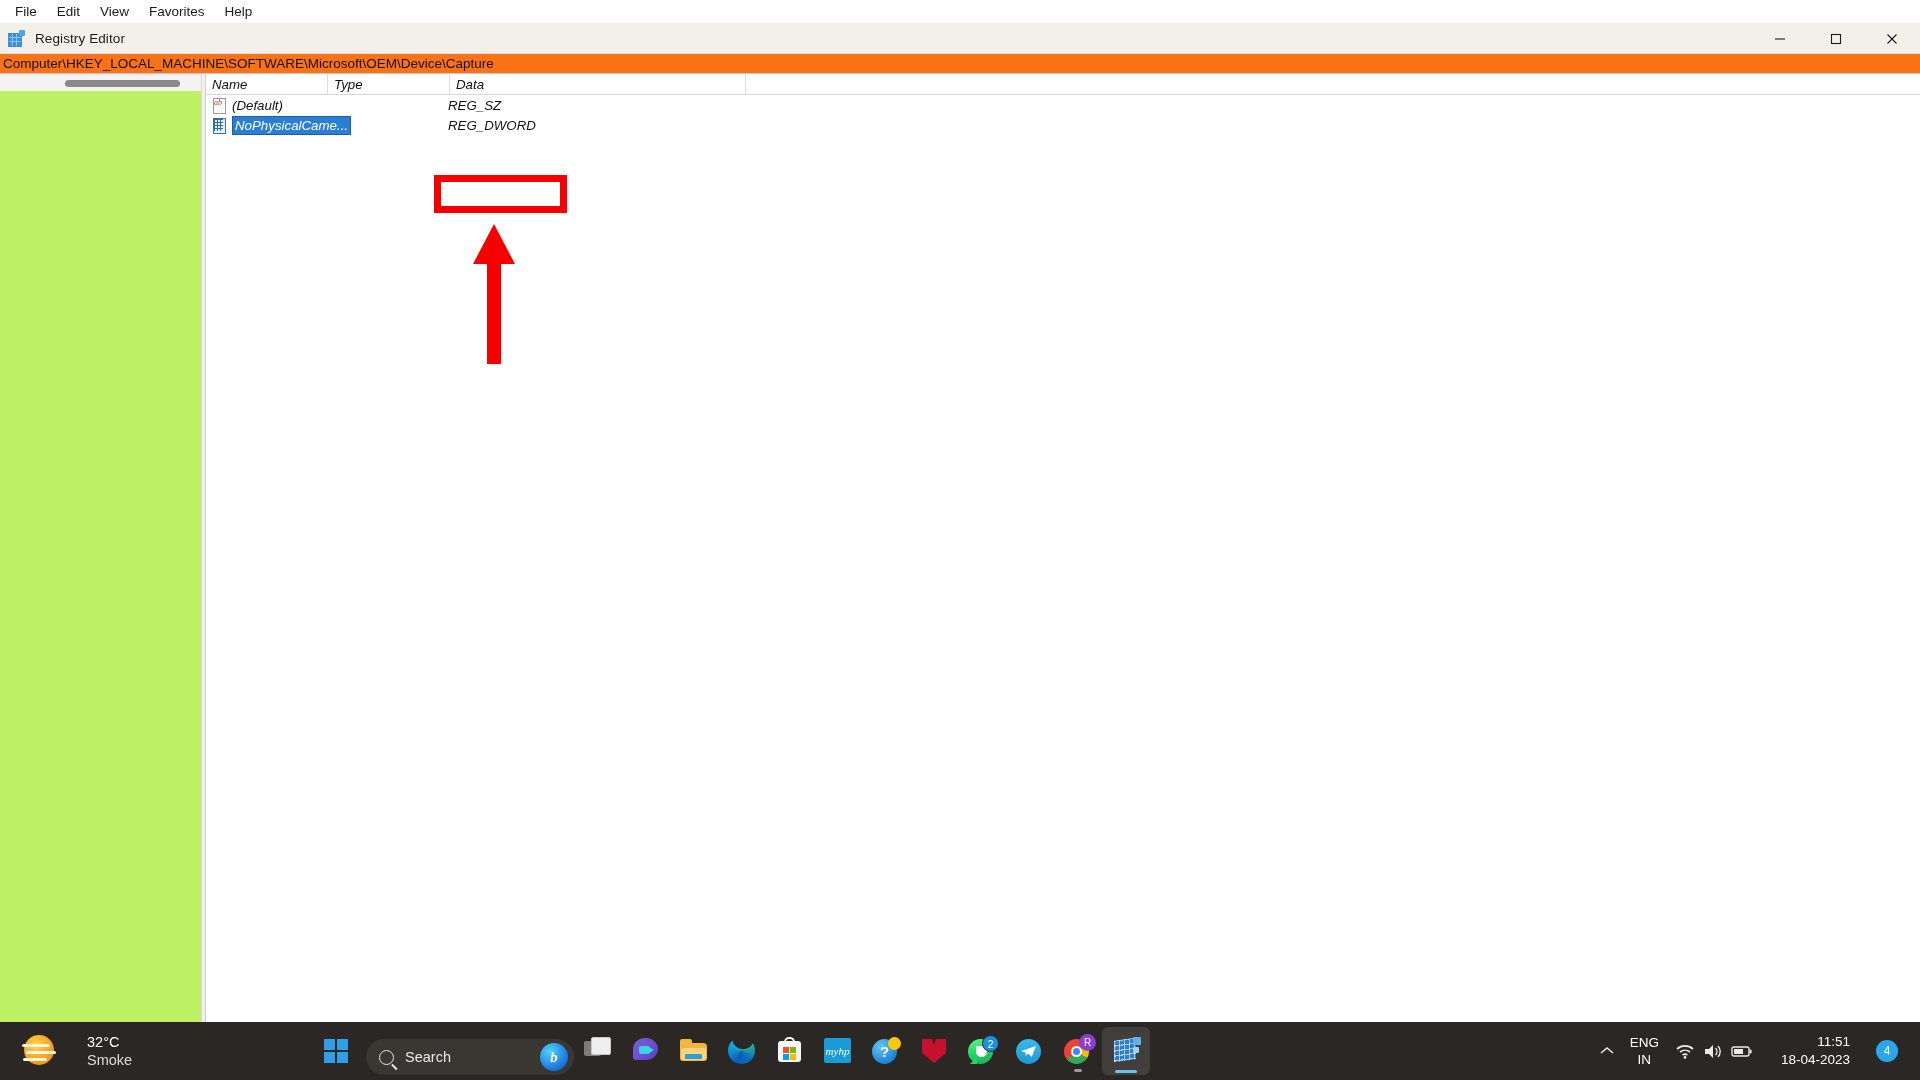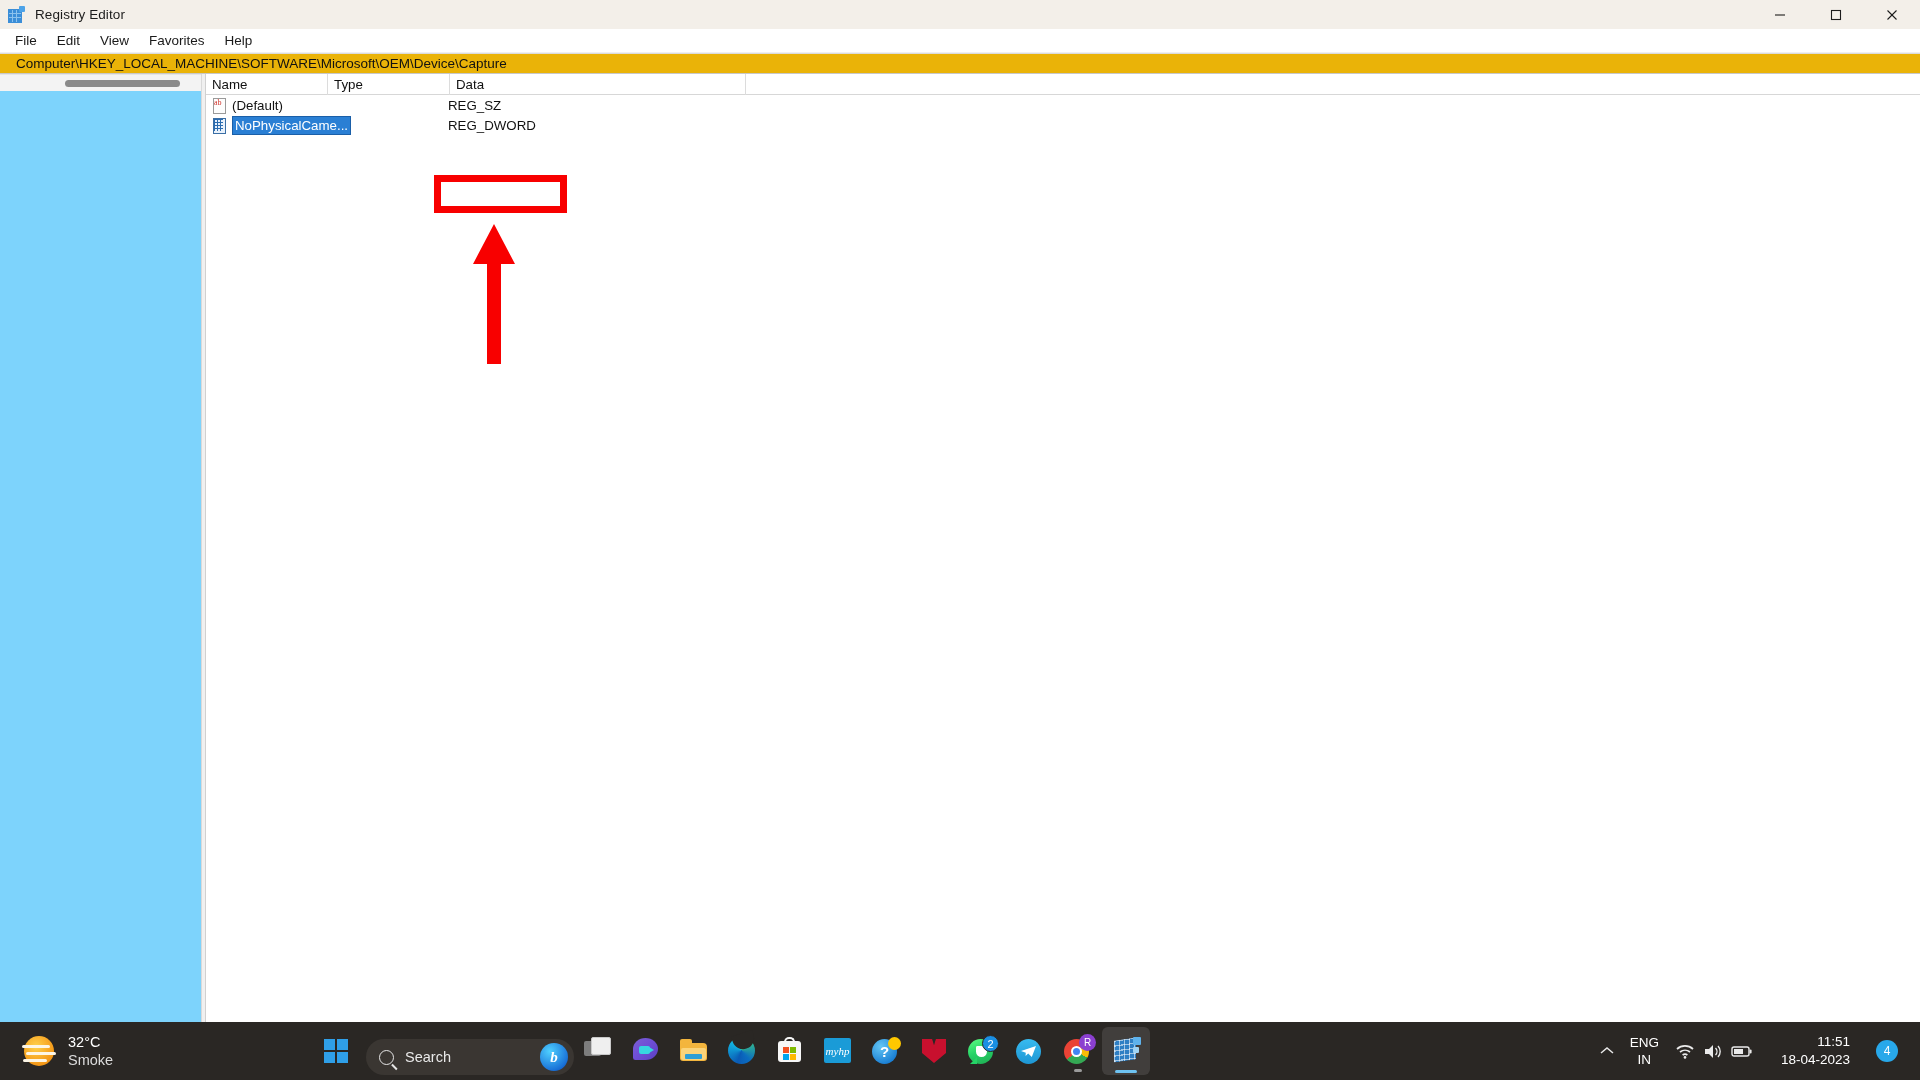--- a/index.html
+++ b/index.html
@@ -57,30 +57,30 @@
   }
   .menu-item {
     font-size: 13.5px; color: #1a1a1a;
     padding: 2px 9px; margin-right: 2px;
     line-height: 18px;
   }
 
   
   #address-bar {
     height: 21px; min-height: 21px;
-    background: #eab308;
+    background: #f97316;
     border-top: 1px solid #dcdcdc;
     border-bottom: 1px solid #c8c8c8;
     display: flex; align-items: center;
-    padding-left: 16px;
+    padding-left: 3px;
   }
   #address-text { font-size: 13.5px; color: #111; white-space: nowrap; }
 
   
-  #reg-body { flex: 1; display: flex; position: relative; background:#7dd3fc; }
+  #reg-body { flex: 1; display: flex; position: relative; background:#bef264;font-style:italic; }
 
   
   #tree-pane {
     width: 202px; min-width: 202px;
     background: #ffffff;
     position: relative;
     overflow: hidden;
   }
 
   
@@ -171,21 +171,21 @@
   }
   #red-arrow { position: absolute; left: 265px; top: 150px; width: 46px; height: 140px; pointer-events:none; }
 
   
   #taskbar {
     position: absolute; left: 0; bottom: 0; width: 1920px; height: 58px;
     background: #2a2724;
     display: flex; align-items: center;
   }
   #weather {
-    display: flex; align-items: center; margin-left: 22px; width: 230px;
+    display: flex; margin-left: 22px; width: 230px; gap: 19px;
   }
   #weather-icon { width: 34px; height: 34px; position: relative; margin-right: 12px; }
   #weather-icon .sun {
     position:absolute; left:2px; top:2px; width:30px; height:30px; border-radius:50%;
     background: radial-gradient(circle at 40% 35%, #ffd24d 0%, #f59b1a 65%, #e8860d 100%);
   }
   #weather-icon .haze1, #weather-icon .haze2, #weather-icon .haze3 {
     position:absolute; height:3px; background:#fdf6e6; border-radius:2px;
   }
   #weather-icon .haze1 { left:0px; top:11px; width:28px; }
@@ -319,20 +319,28 @@
   .tray-ico { color: #eaeaea; }
   #clock { color: #ffffff; font-size: 13.5px; line-height: 18px; text-align: right; padding: 0 10px 0 12px;}
   #notif-badge { width: 22px; height: 22px; border-radius: 50%; background: #28a8ea; color:#fff;
                  font-size: 12px; display:flex; align-items:center; justify-content:center; }
 </style>
 </head>
 <body>
 
 <div id="app-window">
 
+  <div id="menu-bar">
+    <div class="menu-item">File</div>
+    <div class="menu-item">Edit</div>
+    <div class="menu-item">View</div>
+    <div class="menu-item">Favorites</div>
+    <div class="menu-item">Help</div>
+  </div>
+
   <div id="title-bar">
     <div id="title-icon">
       <span class="ti-sq ti-a"></span>
       <span class="ti-grid"></span>
       <span class="ti-sq ti-dot"></span>
     </div>
     <div id="title-text">Registry Editor</div>
     <div id="win-controls">
       <div class="win-btn">
         <svg width="12" height="12" viewBox="0 0 12 12">
@@ -344,28 +352,20 @@
             <rect x="1.5" y="1.5" width="9" height="9" fill="none" stroke="#1c1c1c" stroke-width="1.1"></rect>
           </svg>
       </div>
       <div class="win-btn win-close">
         <svg width="12" height="12" viewBox="0 0 12 12">
             <line x1="1.5" y1="1.5" x2="10.5" y2="10.5" stroke="#1c1c1c" stroke-width="1.1"></line>
             <line x1="10.5" y1="1.5" x2="1.5" y2="10.5" stroke="#1c1c1c" stroke-width="1.1"></line>
           </svg>
       </div>
     </div>
-  </div>
-
-  <div id="menu-bar">
-    <div class="menu-item">File</div>
-    <div class="menu-item">Edit</div>
-    <div class="menu-item">View</div>
-    <div class="menu-item">Favorites</div>
-    <div class="menu-item">Help</div>
   </div>
 
   <div id="address-bar">
     <div id="address-text">Computer\HKEY_LOCAL_MACHINE\SOFTWARE\Microsoft\OEM\Device\Capture</div>
   </div>
 
   <div id="reg-body">
 
     <div id="tree-col">
       <div id="tree-pane">

